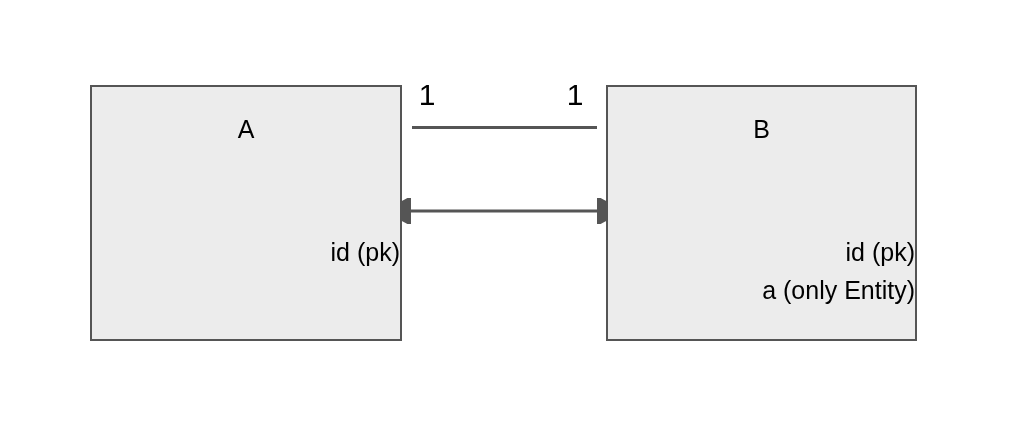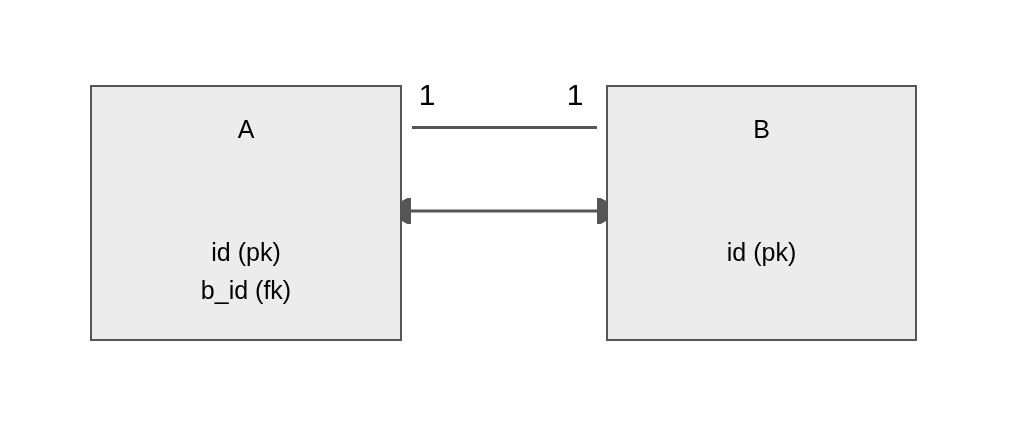--- a/index.html
+++ b/index.html
@@ -52,21 +52,21 @@
     line-height: 30px;
     white-space: nowrap;
   }
   .entity-title { top: 27px; }
   .entity-subtitle { top: 58px; }
   .entity-fields {
     position: absolute;
     left: 0;
     right: 0;
     top: 146px;
-    text-align: center;
+    text-align: right;
     color: #000000;
     font-size: 25px;
     line-height: 38px;
     white-space: nowrap;
   }
   .field-line { display: block; }
 
   .cardinality {
     position: absolute;
     color: #000000;
@@ -103,28 +103,28 @@
 </style>
 </head>
 <body>
 
 <div id="diagram">
 
   <div class="entity-box" id="entity-a">
     <div class="entity-header entity-title">A</div>
     <div class="entity-fields">
       <span class="field-line">id (pk)</span>
-      <span class="field-line">b_id (fk)</span>
     </div>
   </div>
 
   <div class="entity-box" id="entity-b">
     <div class="entity-header entity-title">B</div>
     <div class="entity-fields">
       <span class="field-line">id (pk)</span>
+      <span class="field-line">a (only Entity)</span>
     </div>
   </div>
 
   <div class="cardinality" id="cardinality-left">1</div>
 
   <div class="cardinality" id="cardinality-right">1</div>
 
   <div id="relation-line"></div>
 
   <svg id="relation-arrow" viewBox="0 0 208 26">

